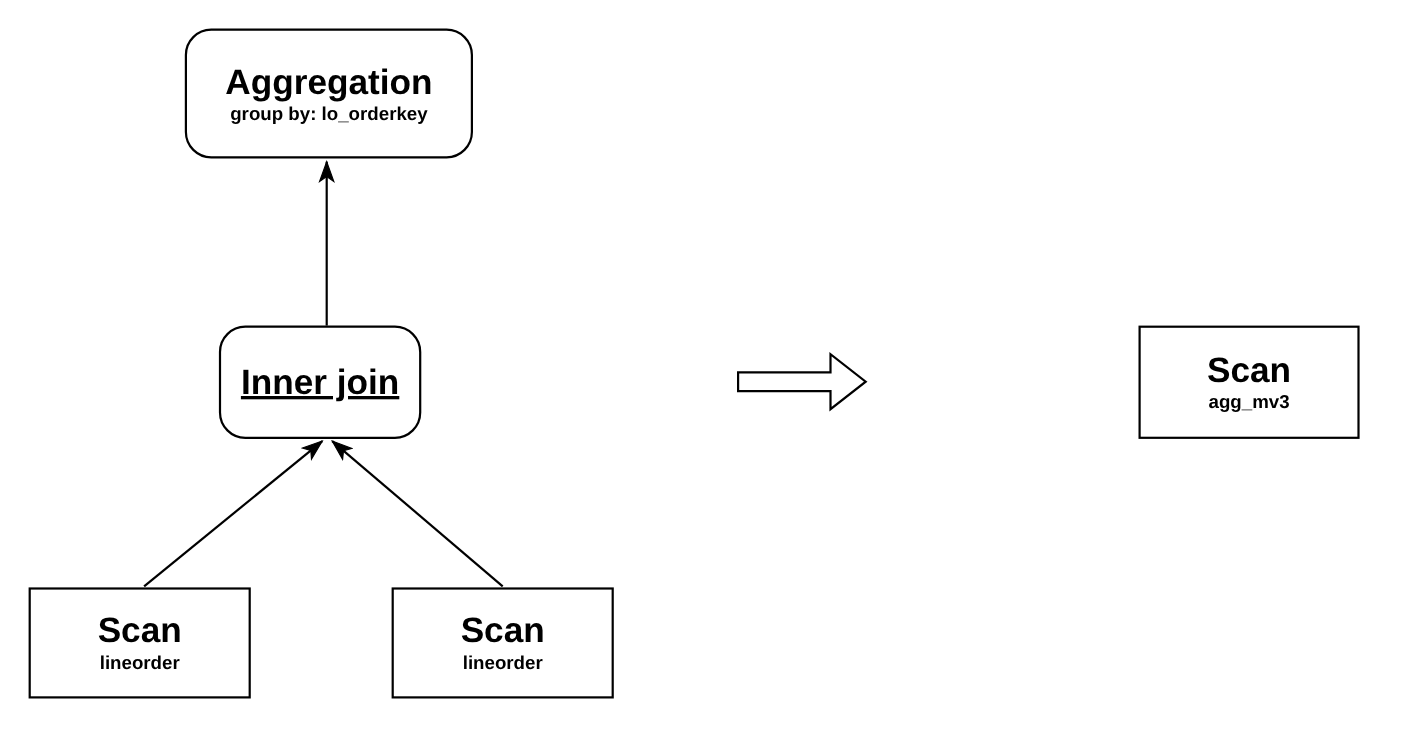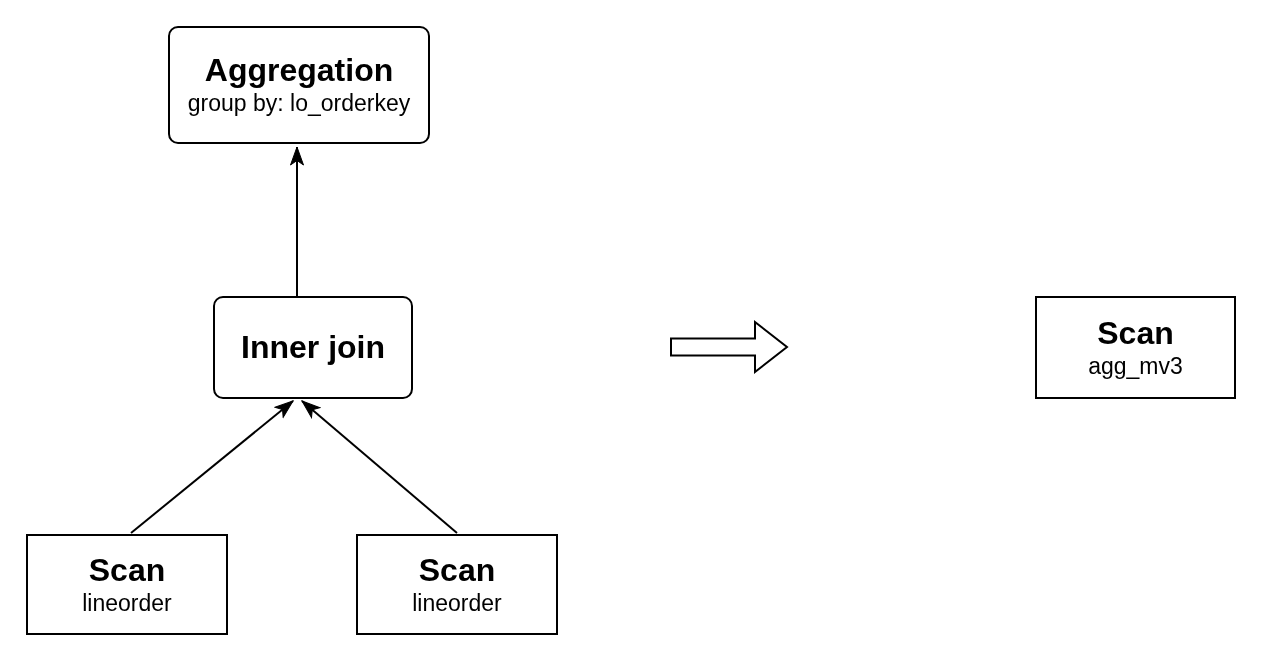--- a/index.html
+++ b/index.html
@@ -27,36 +27,36 @@
     box-sizing: border-box;
     background: #ffffff;
     border: 2px solid #000000;
     display: flex;
     flex-direction: column;
     align-items: center;
     justify-content: center;
     text-align: center;
     color: #000000;
   }
-  .node.rounded { border-radius: 10px; }
+  .node.rounded { border-radius: 24px; }
   .node .title {
     font-size: 32px;
     font-weight: 700;
     line-height: 1.15;
     white-space: nowrap;
   }
   .node .subtitle {
-    font-size: 23px;
-    font-weight: 400;
+    font-size: 17px;
+    font-weight: 700;
     line-height: 1.25;
     white-space: nowrap;
   }
   
   #node-aggregation   { left: 168px; top: 26px;  width: 262px; height: 118px; }
-  #node-inner-join    { left: 213px; top: 296px; width: 200px; height: 103px; }
+  #node-inner-join    { left: 199px; top: 296px; width: 184px; height: 103px; text-decoration: underline; }
   #node-scan-lineorder{ left: 26px;  top: 534px; width: 202px; height: 101px; }
   #node-scan-customer { left: 356px; top: 534px; width: 202px; height: 101px; }
   #node-scan-agg-mv3  { left: 1035px;top: 296px; width: 201px; height: 103px; }
 </style>
 </head>
 <body>
 
 <div class="canvas">
 
   <svg class="edges-layer" width="1280" height="666" viewBox="0 0 1280 666" xmlns="http://www.w3.org/2000/svg" aria-hidden="true">

